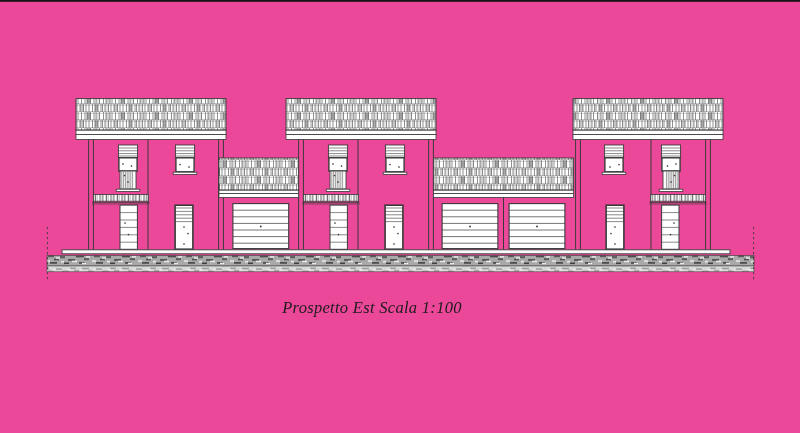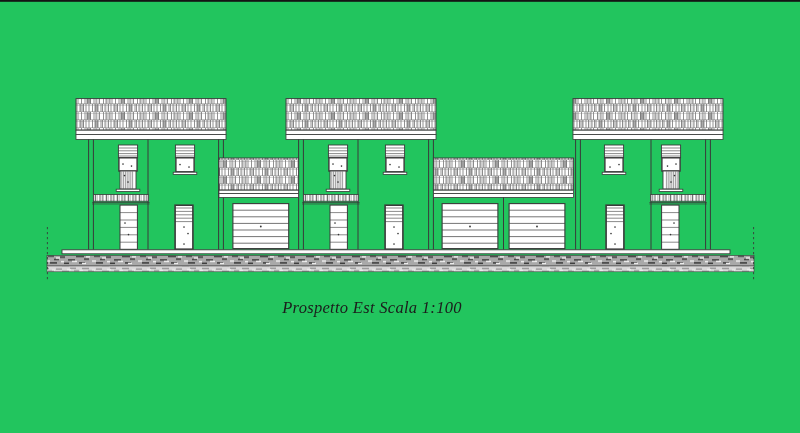--- a/index.html
+++ b/index.html
@@ -1,16 +1,16 @@
 <!DOCTYPE html>
 <html><head>
 <meta charset="utf-8">
 <style>
   html,body{margin:0;padding:0;background:#ffffff;}
-  .stage{position:relative;width:800px;height:433px;background:#22c55e;overflow:hidden;
+  .stage{position:relative;width:800px;height:433px;background:#ec4899;overflow:hidden;
          font-family:"Liberation Serif","DejaVu Serif",serif;}
   svg{display:block;}
   .caption-text{
     font-family:"Liberation Serif","DejaVu Serif",serif;
     font-style:italic;
     font-size:16.5px;
     letter-spacing:0.3px;
     fill:#1c1c1c;
   }
 </style>

